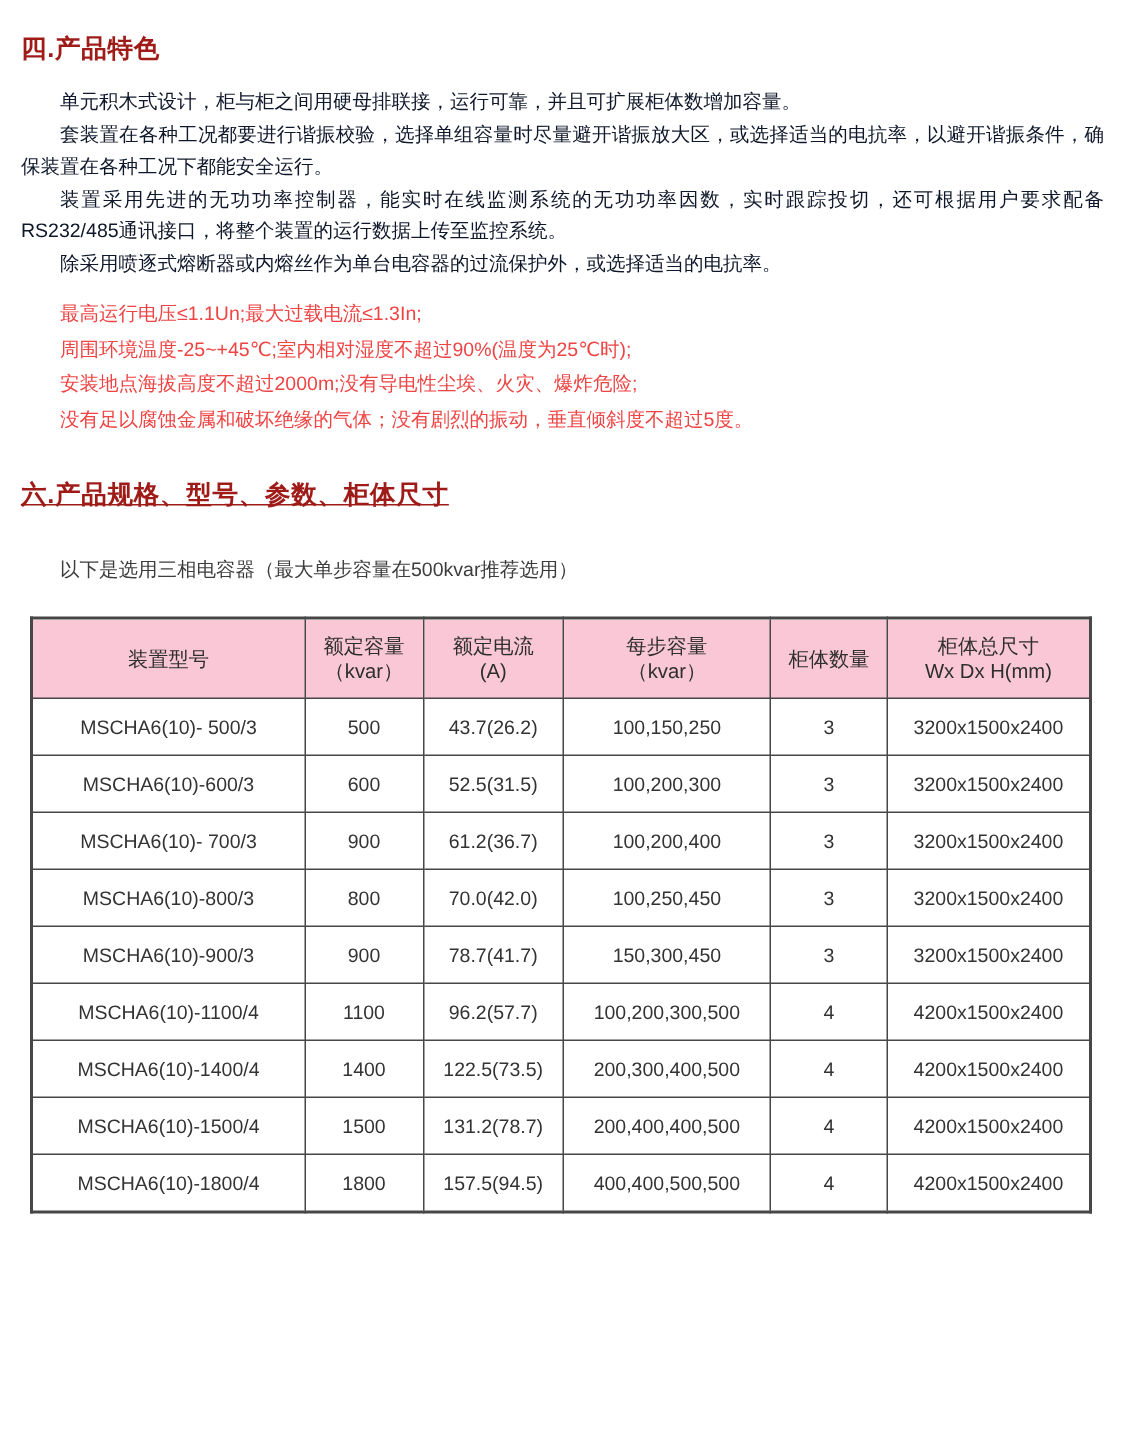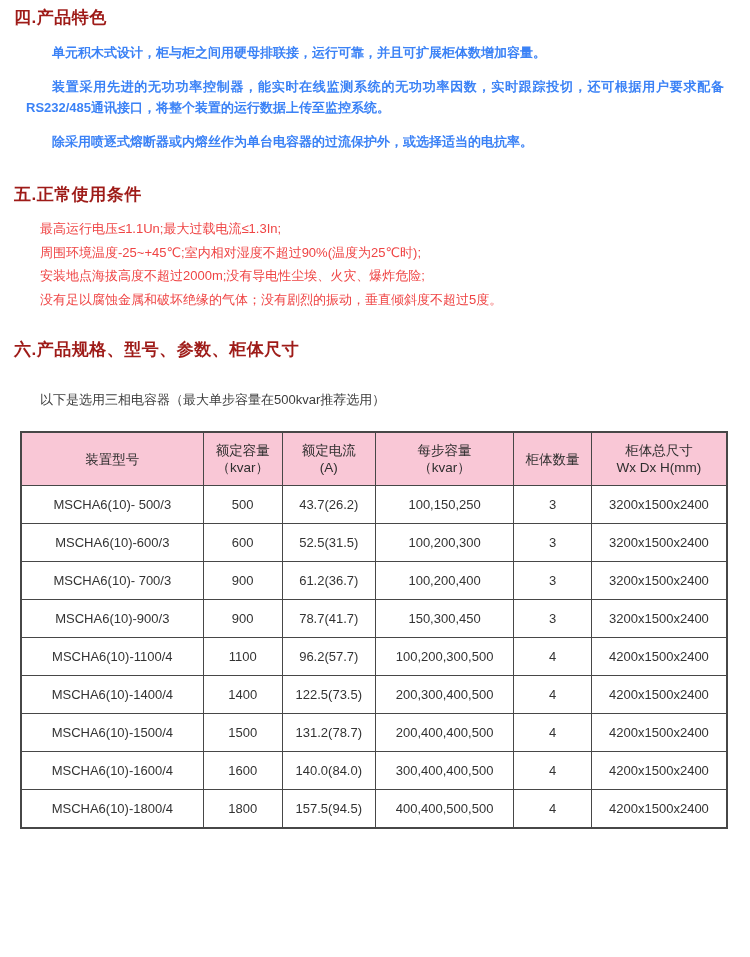--- a/index.html
+++ b/index.html
@@ -19,40 +19,39 @@
     box-sizing: border-box;
   }
   .section-title {
     font-size: 17px;
     line-height: 22px;
     font-weight: 700;
     color: #9e1b18;
     margin: 0;
     letter-spacing: 0.5px;
   }
-  .features-title { margin-top: 1px; }
+  .features-title { margin-top: 16px; }
   .para {
     font-size: 13px;
     line-height: 21.5px;
-    color: #3b82f6;
+    color: #0f172a;
     text-indent: 2em;
     text-align: justify;
-    margin: 12px;
-    font-weight: bold;
+    margin: 0;
   }
   .features-body { margin-top: 13px; }
   .conditions-title { margin-top: 32px; }
   .conditions-body { margin-top: 11px; }
   .cond-line {
     font-size: 13px;
     line-height: 23.5px;
     color: #ef4444;
     padding-left: 2em;
   }
-  .specs-title { margin-top: 28px; }
+  .specs-title { margin-top: 28px; text-decoration: underline; }
   .specs-note {
     font-size: 13px;
     line-height: 16px;
     color: #3c3c3c;
     padding-left: 2em;
     margin-top: 31px;
   }
   .spec-table {
     border-collapse: collapse;
     table-layout: fixed;
@@ -87,27 +86,27 @@
 </style>
 </head>
 <body>
 
 <div class="page">
 
   <section>
     <h2 class="section-title features-title">四.产品特色</h2>
     <div class="features-body">
       <p class="para">单元积木式设计，柜与柜之间用硬母排联接，运行可靠，并且可扩展柜体数增加容量。</p>
+      <p class="para">套装置在各种工况都要进行谐振校验，选择单组容量时尽量避开谐振放大区，或选择适当的电抗率，以避开谐振条件，确保装置在各种工况下都能安全运行。</p>
       <p class="para">装置采用先进的无功功率控制器，能实时在线监测系统的无功功率因数，实时跟踪投切，还可根据用户要求配备RS232/485通讯接口，将整个装置的运行数据上传至监控系统。</p>
       <p class="para">除采用喷逐式熔断器或内熔丝作为单台电容器的过流保护外，或选择适当的电抗率。</p>
     </div>
   </section>
 
   <section>
-    <h2 class="section-title conditions-title">五.正常使用条件</h2>
     <div class="conditions-body">
       <div class="cond-line">最高运行电压≤1.1Un;最大过载电流≤1.3In;</div>
       <div class="cond-line">周围环境温度-25~+45℃;室内相对湿度不超过90%(温度为25℃时);</div>
       <div class="cond-line">安装地点海拔高度不超过2000m;没有导电性尘埃、火灾、爆炸危险;</div>
       <div class="cond-line">没有足以腐蚀金属和破坏绝缘的气体；没有剧烈的振动，垂直倾斜度不超过5度。</div>
     </div>
   </section>
 
   <section>
     <h2 class="section-title specs-title">六.产品规格、型号、参数、柜体尺寸</h2>
@@ -169,20 +168,28 @@
           </tr>
           <tr>
             <td>MSCHA6(10)- 700/3</td>
             <td>900</td>
             <td>61.2(36.7)</td>
             <td>100,200,400</td>
             <td>3</td>
             <td>3200x1500x2400</td>
           </tr>
           <tr>
+            <td>MSCHA6(10)-800/3</td>
+            <td>800</td>
+            <td>70.0(42.0)</td>
+            <td>100,250,450</td>
+            <td>3</td>
+            <td>3200x1500x2400</td>
+          </tr>
+          <tr>
             <td>MSCHA6(10)-900/3</td>
             <td>900</td>
             <td>78.7(41.7)</td>
             <td>150,300,450</td>
             <td>3</td>
             <td>3200x1500x2400</td>
           </tr>
           <tr>
             <td>MSCHA6(10)-1100/4</td>
             <td>1100</td>
@@ -201,28 +208,20 @@
           </tr>
           <tr>
             <td>MSCHA6(10)-1500/4</td>
             <td>1500</td>
             <td>131.2(78.7)</td>
             <td>200,400,400,500</td>
             <td>4</td>
             <td>4200x1500x2400</td>
           </tr>
           <tr>
-            <td>MSCHA6(10)-1600/4</td>
-            <td>1600</td>
-            <td>140.0(84.0)</td>
-            <td>300,400,400,500</td>
-            <td>4</td>
-            <td>4200x1500x2400</td>
-          </tr>
-          <tr>
             <td>MSCHA6(10)-1800/4</td>
             <td>1800</td>
             <td>157.5(94.5)</td>
             <td>400,400,500,500</td>
             <td>4</td>
             <td>4200x1500x2400</td>
           </tr>
         </tbody>
     </table>
   </section>

